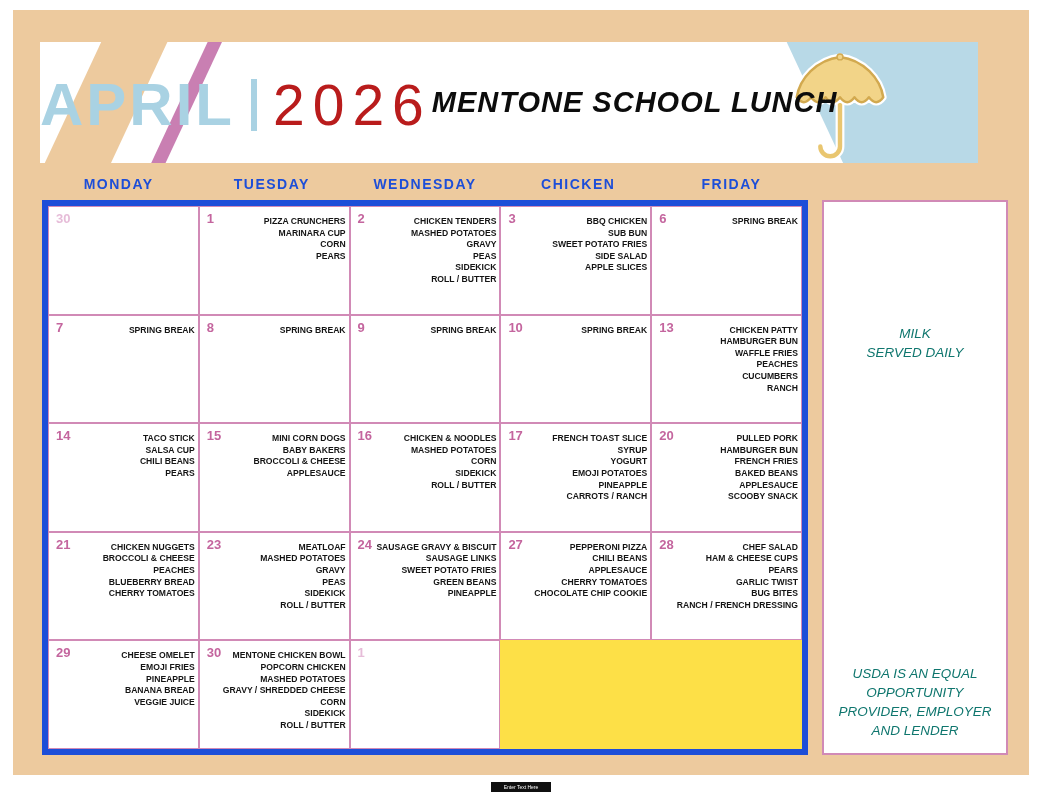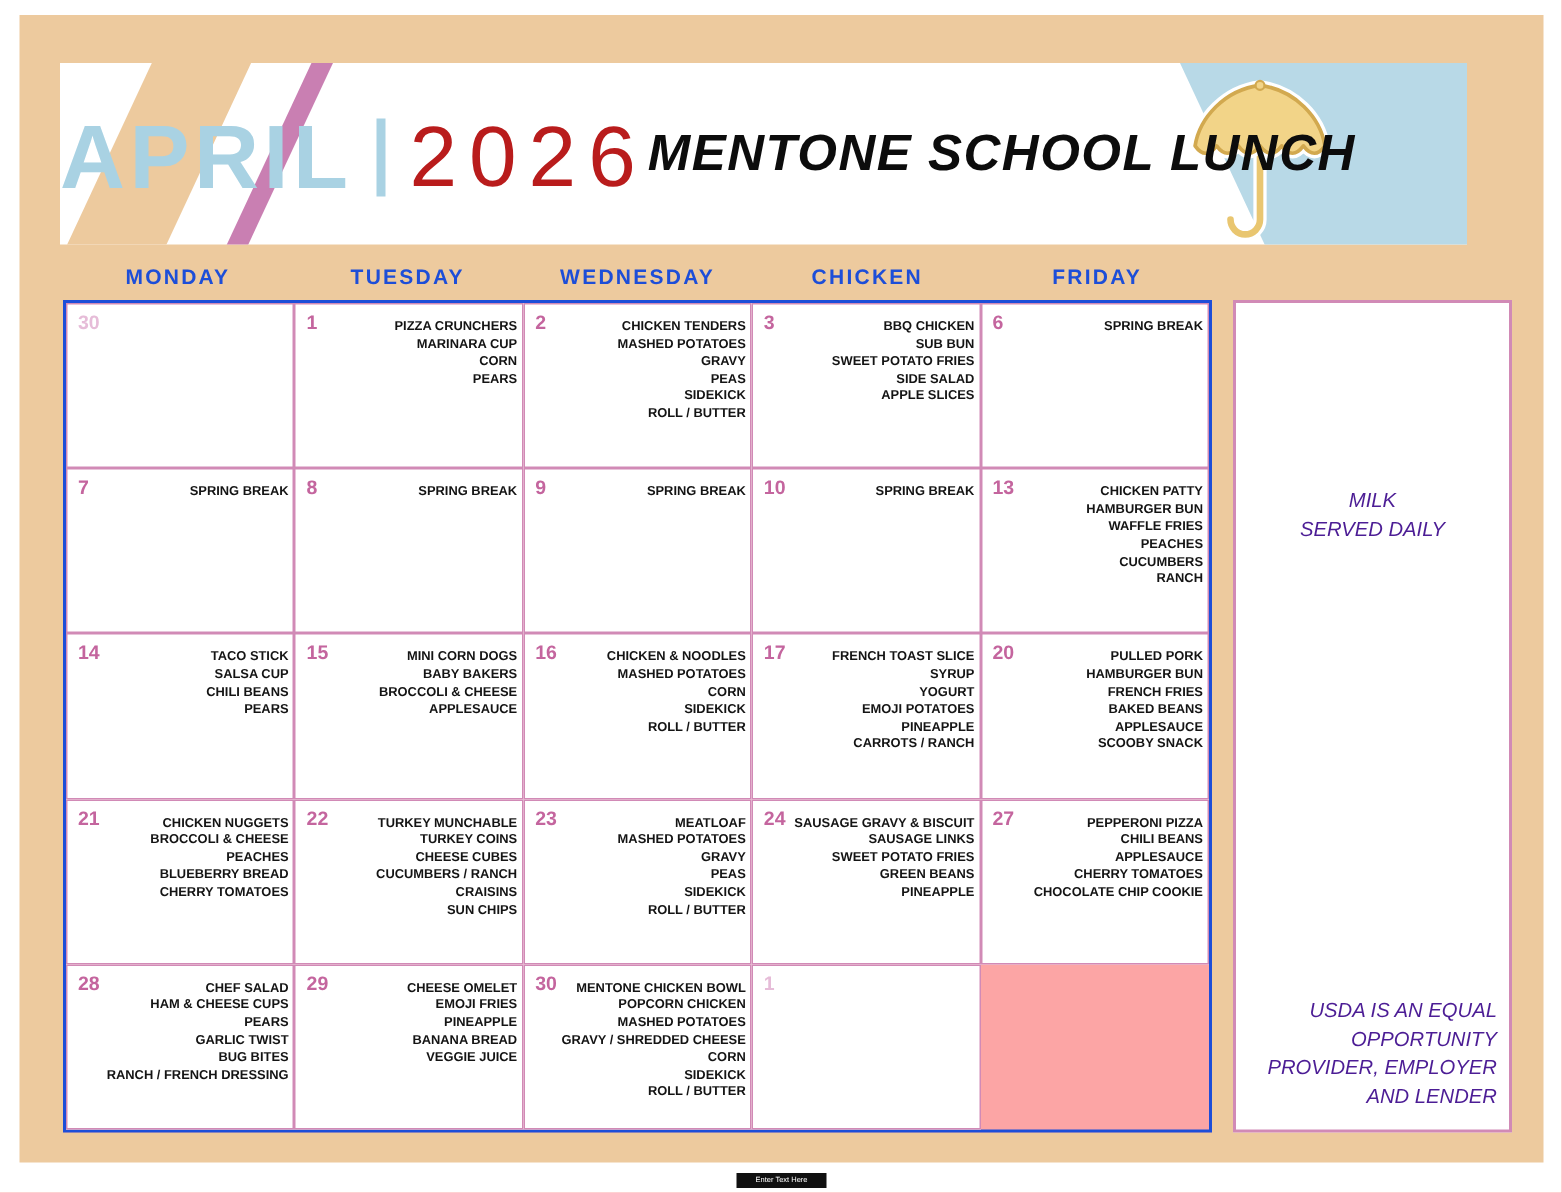--- a/index.html
+++ b/index.html
@@ -16,47 +16,47 @@
   .stripe { position:absolute; top:-55px; height:240px; }
   .stripe.tan  { left:34px;  width:60px; background:#edca9e; transform:rotate(25deg); }
   .stripe.pink { left:138px; width:13px; background:#c97fb2; transform:rotate(25deg); }
   .stripe.blue { left:742px; top:-10px; width:460px; height:150px; background:#b8d9e7; transform:skewX(25deg); transform-origin:top left; }
   .umbrella { position:absolute; left:748px; top:10px; width:104px; height:118px; }
   .titles { position:absolute; inset:0; display:flex; flex-direction:row; align-items:center; }
   .month-row { display:flex; align-items:center; gap:16px; margin-top:4px; height:70px; }
   .month { font-size:60px; font-weight:800; color:#a9d2e3; letter-spacing:3px; }
   .title-divider { width:6px; height:52px; background:#a9d2e3; }
   .year { font-size:57px; font-weight:300; color:#b91c1c; letter-spacing:8px; }
-  .subtitle { font-size:34px; font-weight:800; font-style:italic; color:#0c0c0c; letter-spacing:1px; margin-top:0px; }
+  .subtitle { font-size:29px; font-weight:800; font-style:italic; color:#0c0c0c; letter-spacing:1px; margin-top:0px; }
 
   
   .weekdays { position:absolute; left:29px; top:166px; width:766px; display:flex; }
   .weekday { flex:1; text-align:center; color:#1d4ed8; font-weight:700; font-size:14px; letter-spacing:1.5px; }
 
   
   .grid {
     position:absolute; left:29px; top:190px; width:766px; height:555px;
     display:grid; grid-template-columns:repeat(5,1fr); grid-template-rows:repeat(5,1fr);
-    background:#fca5a5; border:2px solid #1d4ed8;
+    background:#fde047; border:6px solid #1d4ed8;
   }
   .cell { position:relative; border:1px solid #d18ab6; overflow:hidden; background:#ffffff; }
   .dnum { position:absolute; top:4px; left:7px; font-size:13px; font-weight:700; color:#c4659e; }
   .cell.muted .dnum { color:#e6bcd8; }
   .menu {
     padding:9px 3px 0; text-align:right;
     font-size:8.6px; font-weight:700; line-height:11.6px; color:#141414;
     white-space:pre-line;
   }
 
   
   .side { position:absolute; left:809px; top:190px; width:186px; height:555px; background:#ffffff; border:2px solid #d18ab6; }
-  .note { position:absolute; left:8px; right:8px; text-align:center; font-style:italic; font-size:13.5px; line-height:19px; color:#4c1d95; white-space:pre-line; }
+  .note { position:absolute; left:8px; right:8px; text-align:center; font-style:italic; font-size:13.5px; line-height:19px; color:#0f766e; white-space:pre-line; }
   .note.milk { top:122px; }
   .note.subject { top:212px; }
-  .note.usda { top:462px;text-align:right; }
+  .note.usda { top:462px; }
 
   
   .footer-bar {
     position:absolute; left:491px; top:782px; width:60px; height:10px;
     background:#101010; color:#ffffff; font-size:5px; line-height:10px; text-align:center;
   }
 </style>
 </head>
 <body>
 
@@ -194,29 +194,20 @@
       </div>
     <div class="cell">
         <span class="dnum">21</span>
         <div class="menu">CHICKEN NUGGETS
 BROCCOLI &amp; CHEESE
 PEACHES
 BLUEBERRY BREAD
 CHERRY TOMATOES</div>
       </div>
     <div class="cell">
-        <span class="dnum">22</span>
-        <div class="menu">TURKEY MUNCHABLE
-TURKEY COINS
-CHEESE CUBES
-CUCUMBERS / RANCH
-CRAISINS
-SUN CHIPS</div>
-      </div>
-    <div class="cell">
         <span class="dnum">23</span>
         <div class="menu">MEATLOAF
 MASHED POTATOES
 GRAVY
 PEAS
 SIDEKICK
 ROLL / BUTTER</div>
       </div>
     <div class="cell">
         <span class="dnum">24</span>

